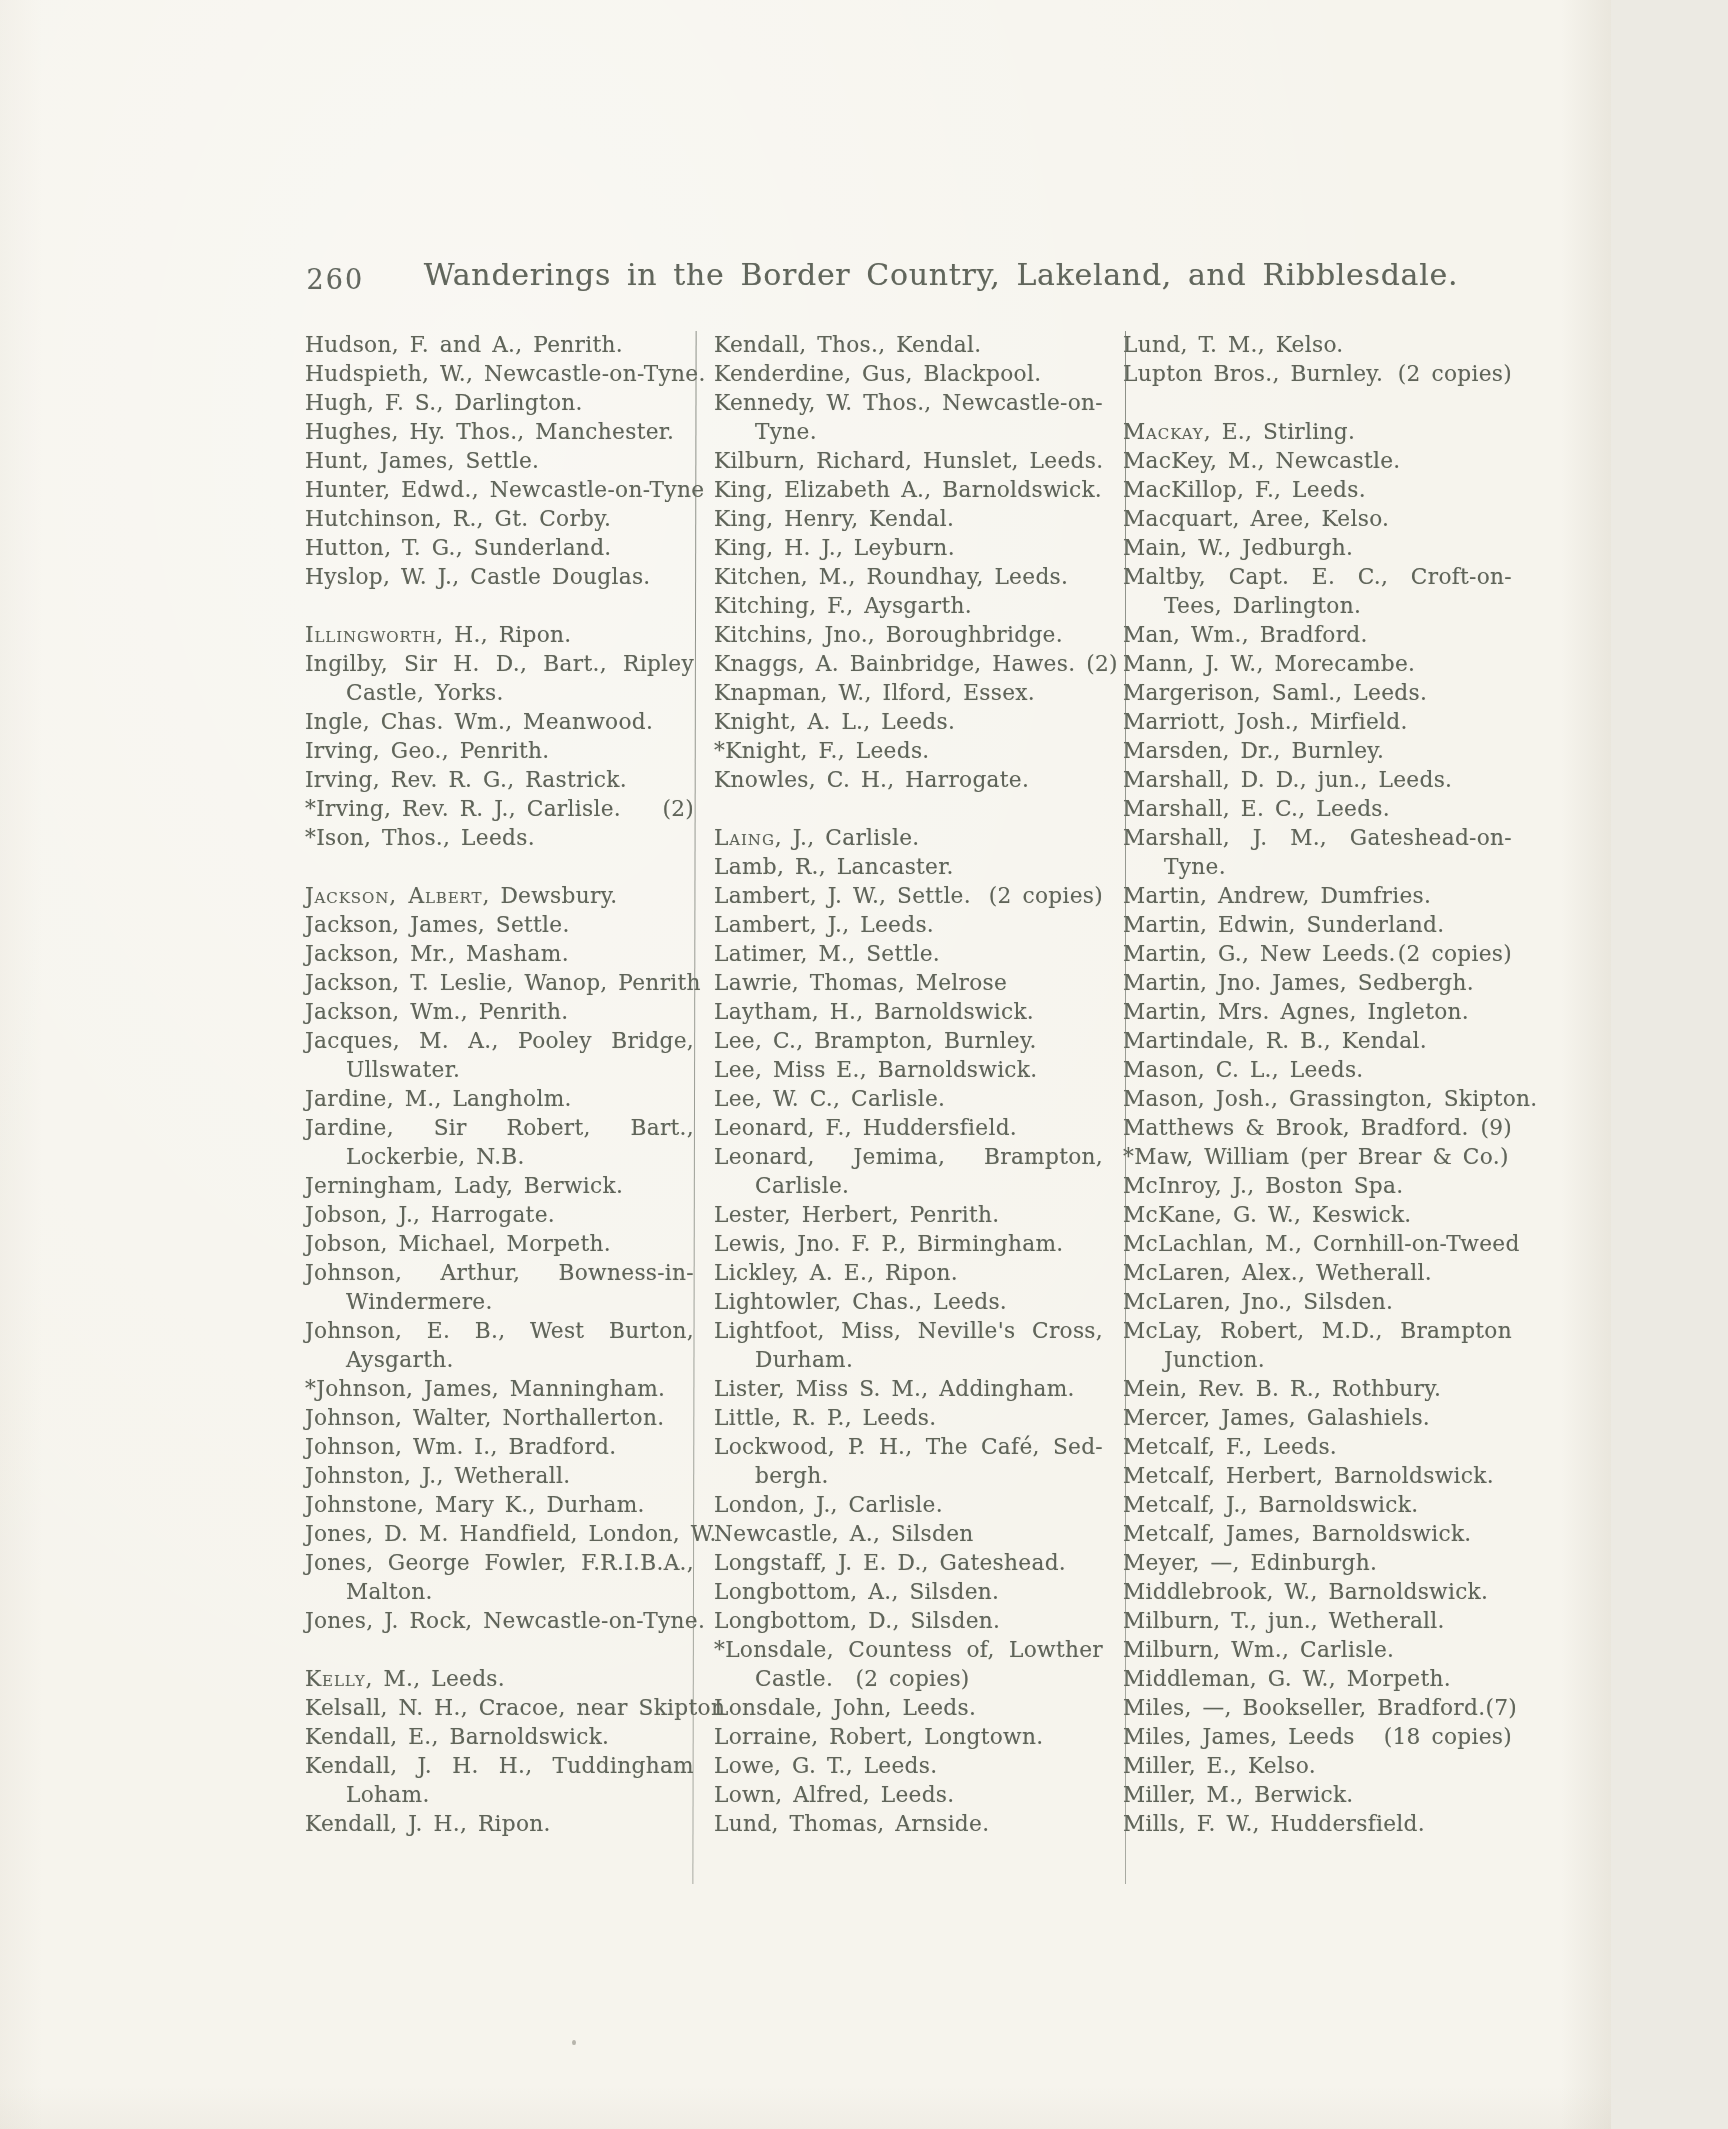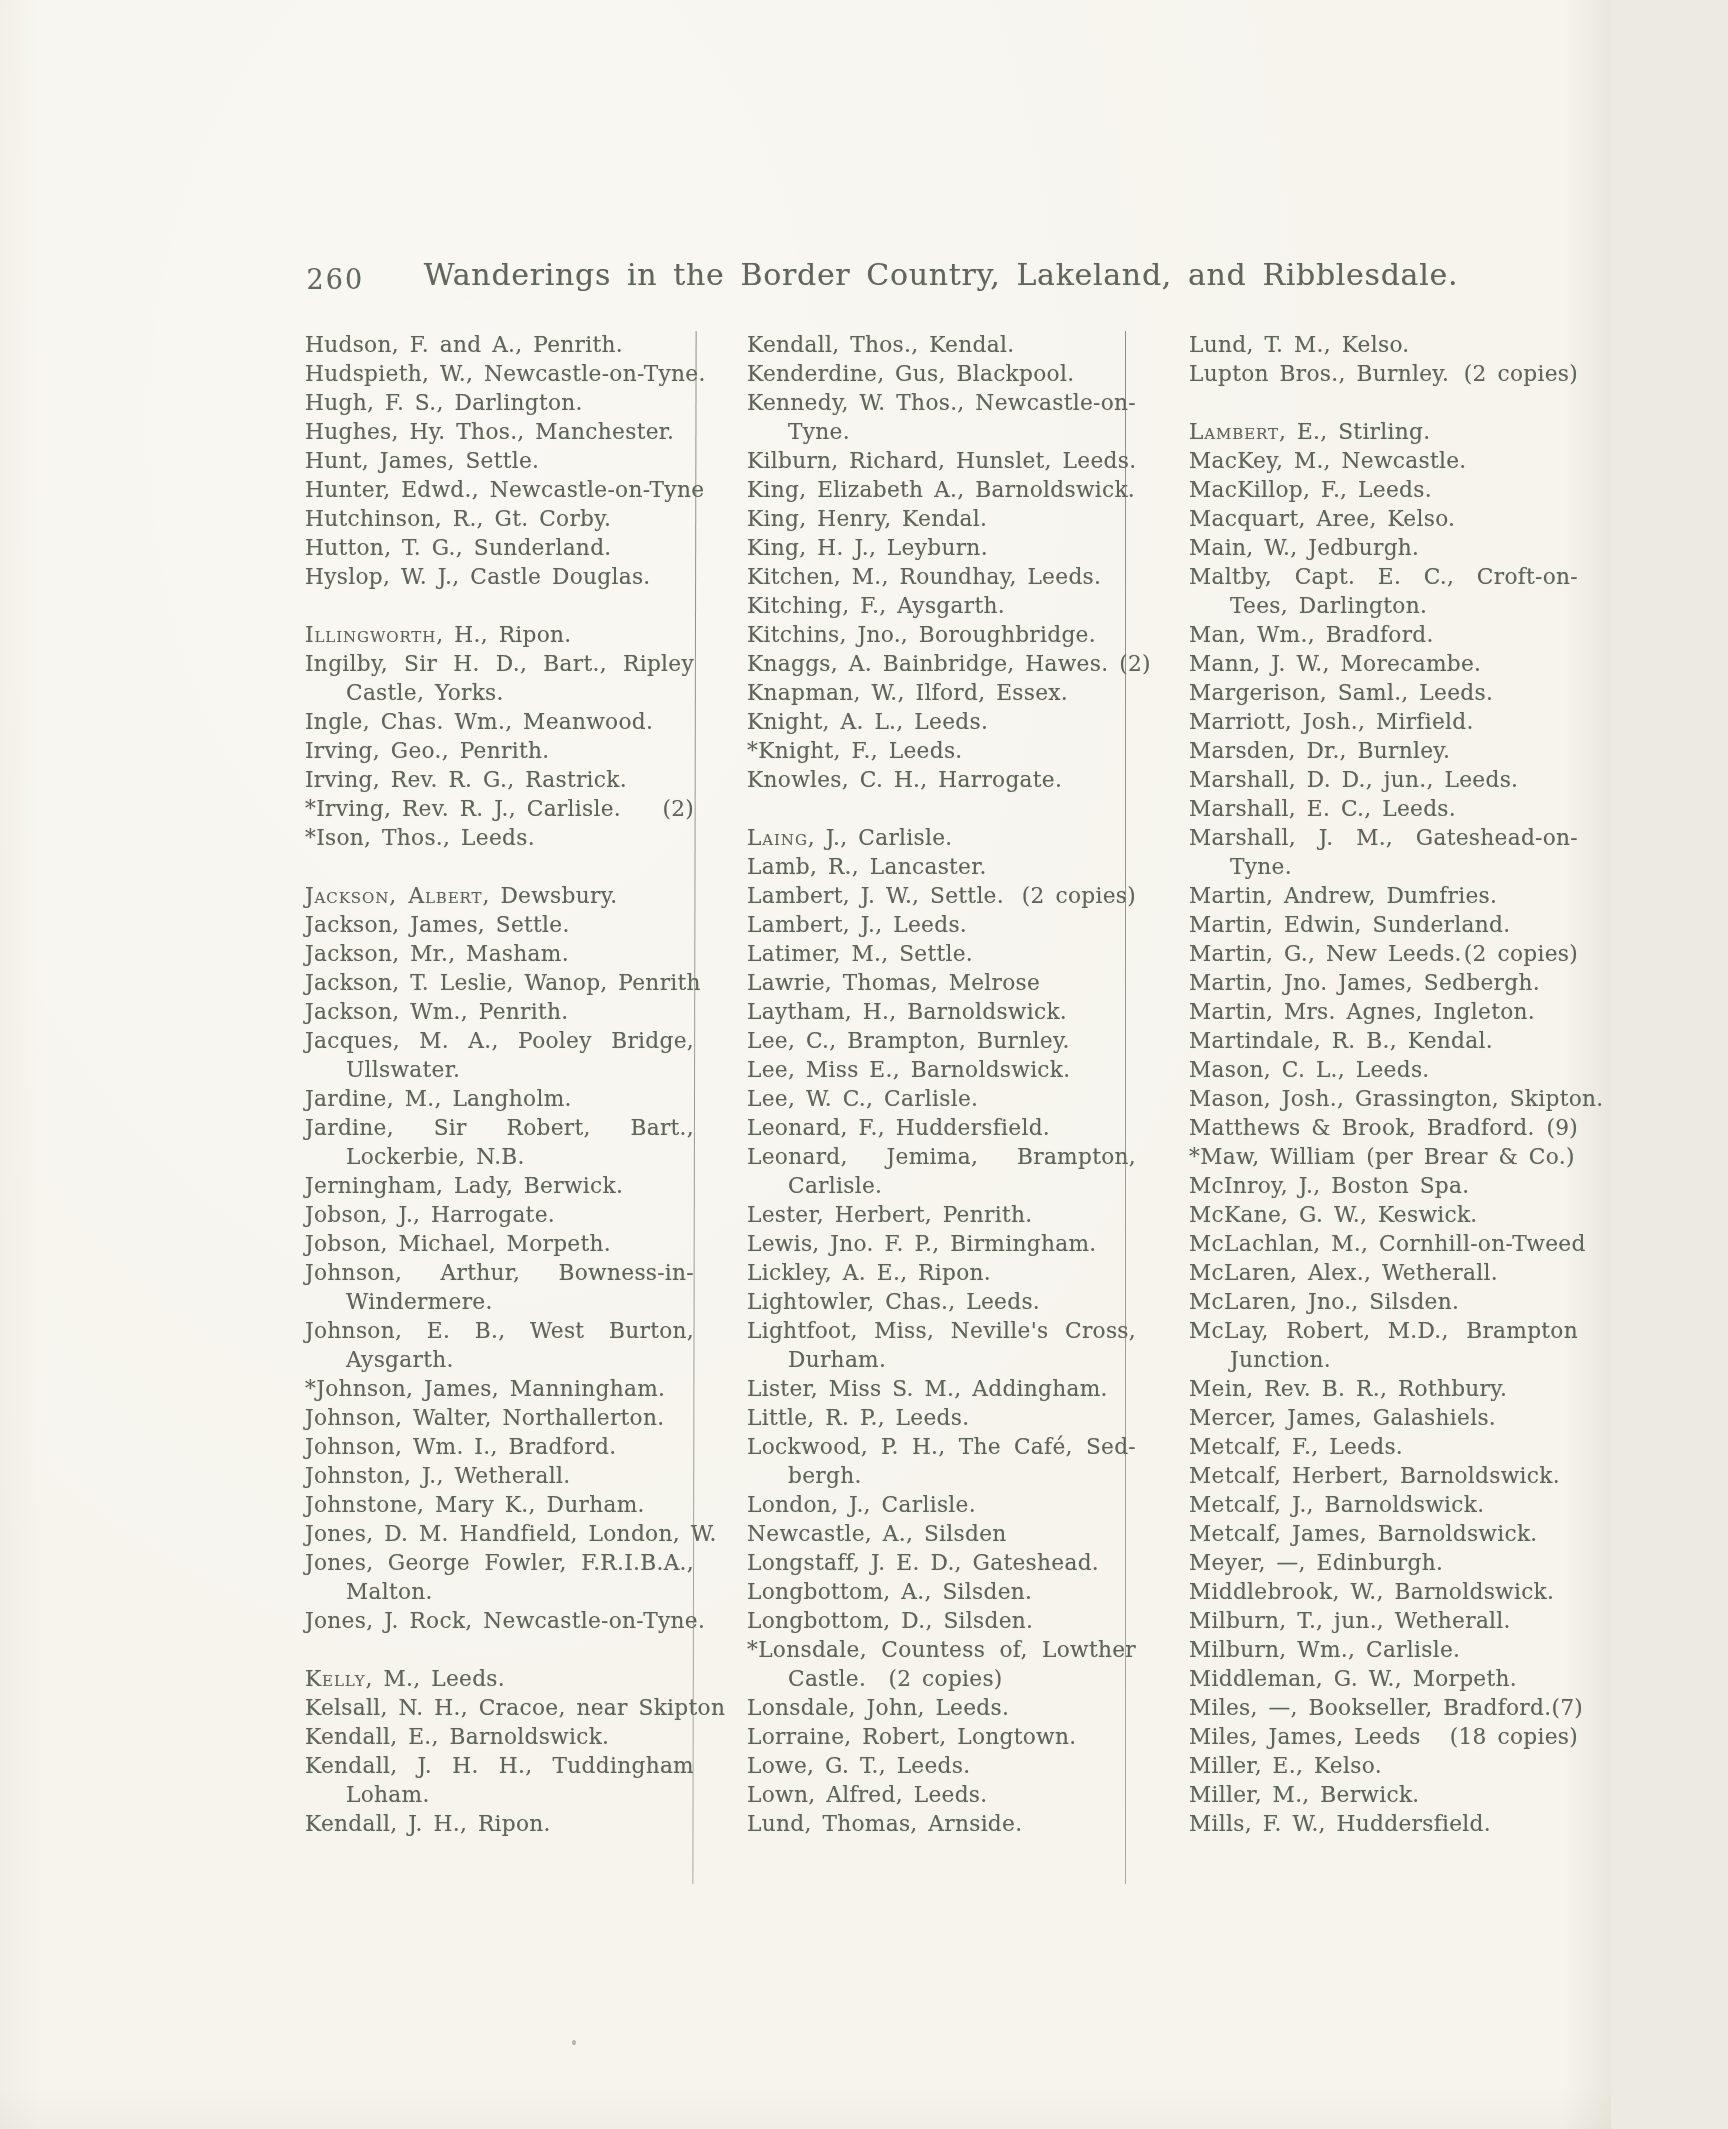--- a/index.html
+++ b/index.html
@@ -38,21 +38,21 @@
     letter-spacing: 0.7px;
     word-spacing: 5.7px;
     color: #61665c;
     text-shadow: 0 0 0.7px rgba(97,102,92,0.4);
     white-space: nowrap;
   }
   .columns {
     position: absolute;
     left: 305px; top: 330px; width: 1250px;
     display: flex;
-    gap: 53px;
+    gap: 20px;
   }
   .col {
     width: 389px;
     font-size: 21.7px;
     line-height: 29px;
     letter-spacing: 0.3px;
     word-spacing: 3.6px;
     color: #5f6459;
     text-shadow: 0 0 0.7px rgba(95,100,89,0.38);
   }
@@ -200,21 +200,21 @@
         <div class="line">Lown, Alfred, Leeds.</div>
         <div class="line">Lund, Thomas, Arnside.</div>
       </div>
     <div class="col">
         <div class="line">Lund, T. M., Kelso.</div>
         <div class="line tailline">
           <span>Lupton Bros., Burnley.</span>
           <span>(2 copies)</span>
         </div>
         <div class="line blank"></div>
-        <div class="line"><span class="sc">Lambert</span>, E., Stirling.</div>
+        <div class="line"><span class="sc">Mackay</span>, E., Stirling.</div>
         <div class="line">MacKey, M., Newcastle.</div>
         <div class="line">MacKillop, F., Leeds.</div>
         <div class="line">Macquart, Aree, Kelso.</div>
         <div class="line">Main, W., Jedburgh.</div>
         <div class="line just">Maltby, Capt. E. C., Croft-on-</div>
         <div class="line cont">Tees, Darlington.</div>
         <div class="line">Man, Wm., Bradford.</div>
         <div class="line">Mann, J. W., Morecambe.</div>
         <div class="line">Margerison, Saml., Leeds.</div>
         <div class="line">Marriott, Josh., Mirfield.</div>

